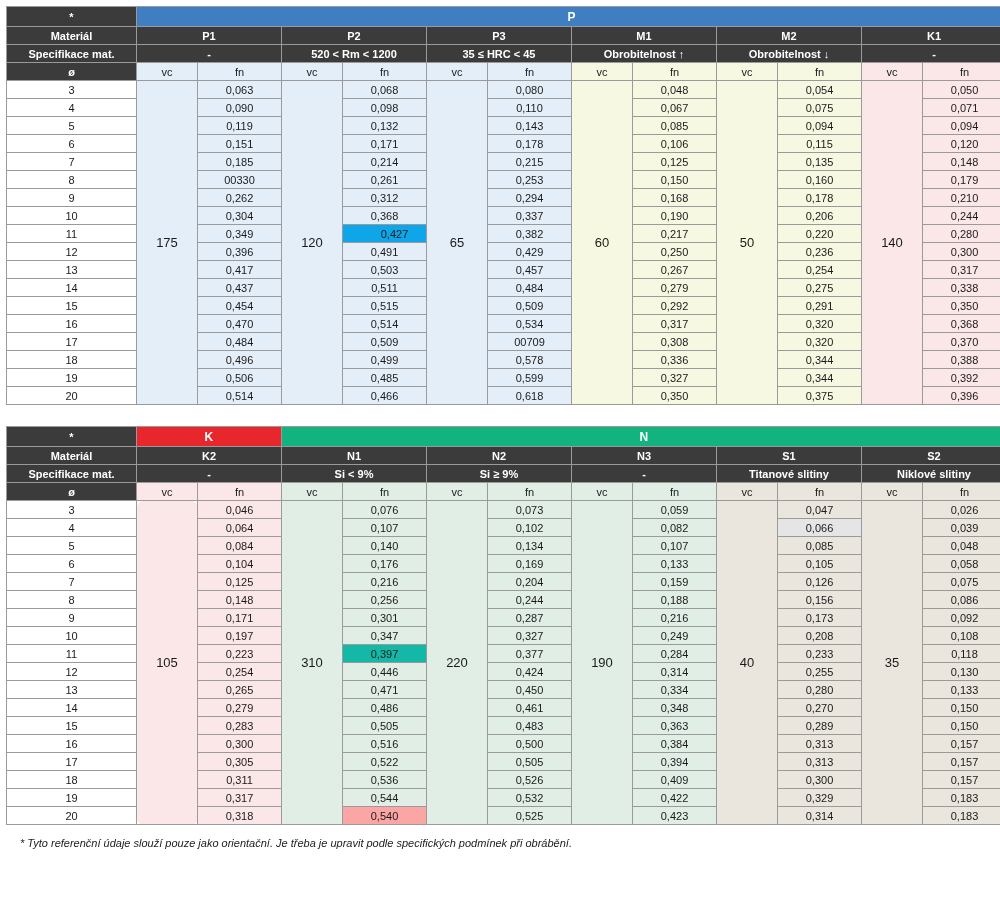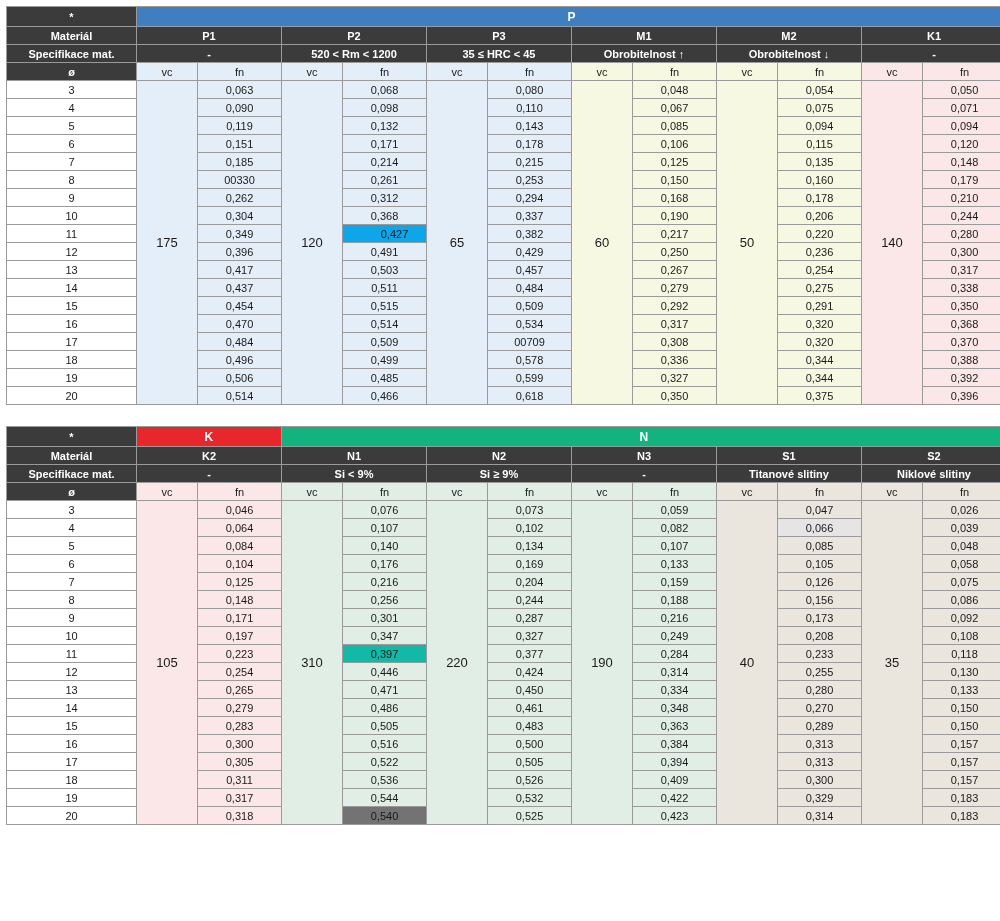--- a/index.html
+++ b/index.html
@@ -300,21 +300,21 @@
             <td class="colhdr" style="background: rgb(224, 238, 230);">fn</td>
             <td class="colhdr" style="background: rgb(224, 238, 230);">vc</td>
             <td class="colhdr" style="background: rgb(224, 238, 230);">fn</td>
             <td class="colhdr" style="background: rgb(234, 229, 221);">vc</td>
             <td class="colhdr" style="background: rgb(234, 229, 221);">fn</td>
             <td class="colhdr" style="background: rgb(234, 229, 221);">vc</td>
             <td class="colhdr" style="background: rgb(234, 229, 221);">fn</td>
           </tr>
           <tr>
             <td class="dia">3</td>
-            <td class="vc" rowspan="18" style="background: rgb(251, 231, 231);">105</td>
+            <td class="vc" rowspan="18" style="background: rgb(251, 231, 231); border-radius: 7px;">105</td>
             <td class="unit" style="background: rgb(251, 231, 231);">0,046</td>
             <td class="vc" rowspan="18" style="background: rgb(224, 238, 230);">310</td>
             <td class="unit" style="background: rgb(224, 238, 230);">0,076</td>
             <td class="vc" rowspan="18" style="background: rgb(224, 238, 230);">220</td>
             <td class="unit" style="background: rgb(224, 238, 230);">0,073</td>
             <td class="vc" rowspan="18" style="background: rgb(224, 238, 230);">190</td>
             <td class="unit" style="background: rgb(224, 238, 230);">0,059</td>
             <td class="vc" rowspan="18" style="background: rgb(234, 229, 221);">40</td>
             <td class="unit" style="background: rgb(234, 229, 221);">0,047</td>
             <td class="vc" rowspan="18" style="background: rgb(234, 229, 221);">35</td>
@@ -460,22 +460,23 @@
             <td class="unit" style="background: rgb(251, 231, 231);">0,317</td>
             <td class="unit" style="background: rgb(224, 238, 230);">0,544</td>
             <td class="unit" style="background: rgb(224, 238, 230);">0,532</td>
             <td class="unit" style="background: rgb(224, 238, 230);">0,422</td>
             <td class="unit" style="background: rgb(234, 229, 221);">0,329</td>
             <td class="unit" style="background: rgb(234, 229, 221);">0,183</td>
           </tr>
           <tr>
             <td class="dia">20</td>
             <td class="unit" style="background: rgb(251, 231, 231);">0,318</td>
-            <td class="unit" style="background: #737373;">0,540</td>
+            <td class="unit" style="background: #fca5a5;">0,540</td>
             <td class="unit" style="background: rgb(224, 238, 230);">0,525</td>
             <td class="unit" style="background: rgb(224, 238, 230);">0,423</td>
             <td class="unit" style="background: rgb(234, 229, 221);">0,314</td>
             <td class="unit" style="background: rgb(234, 229, 221);">0,183</td>
           </tr>
         </tbody>
       </table>
     </div>
+  <div class="foot">* Tyto referenční údaje slouží pouze jako orientační. Je třeba je upravit podle specifických podmínek při obrábění.</div>
 </div>
 
 </body></html>

